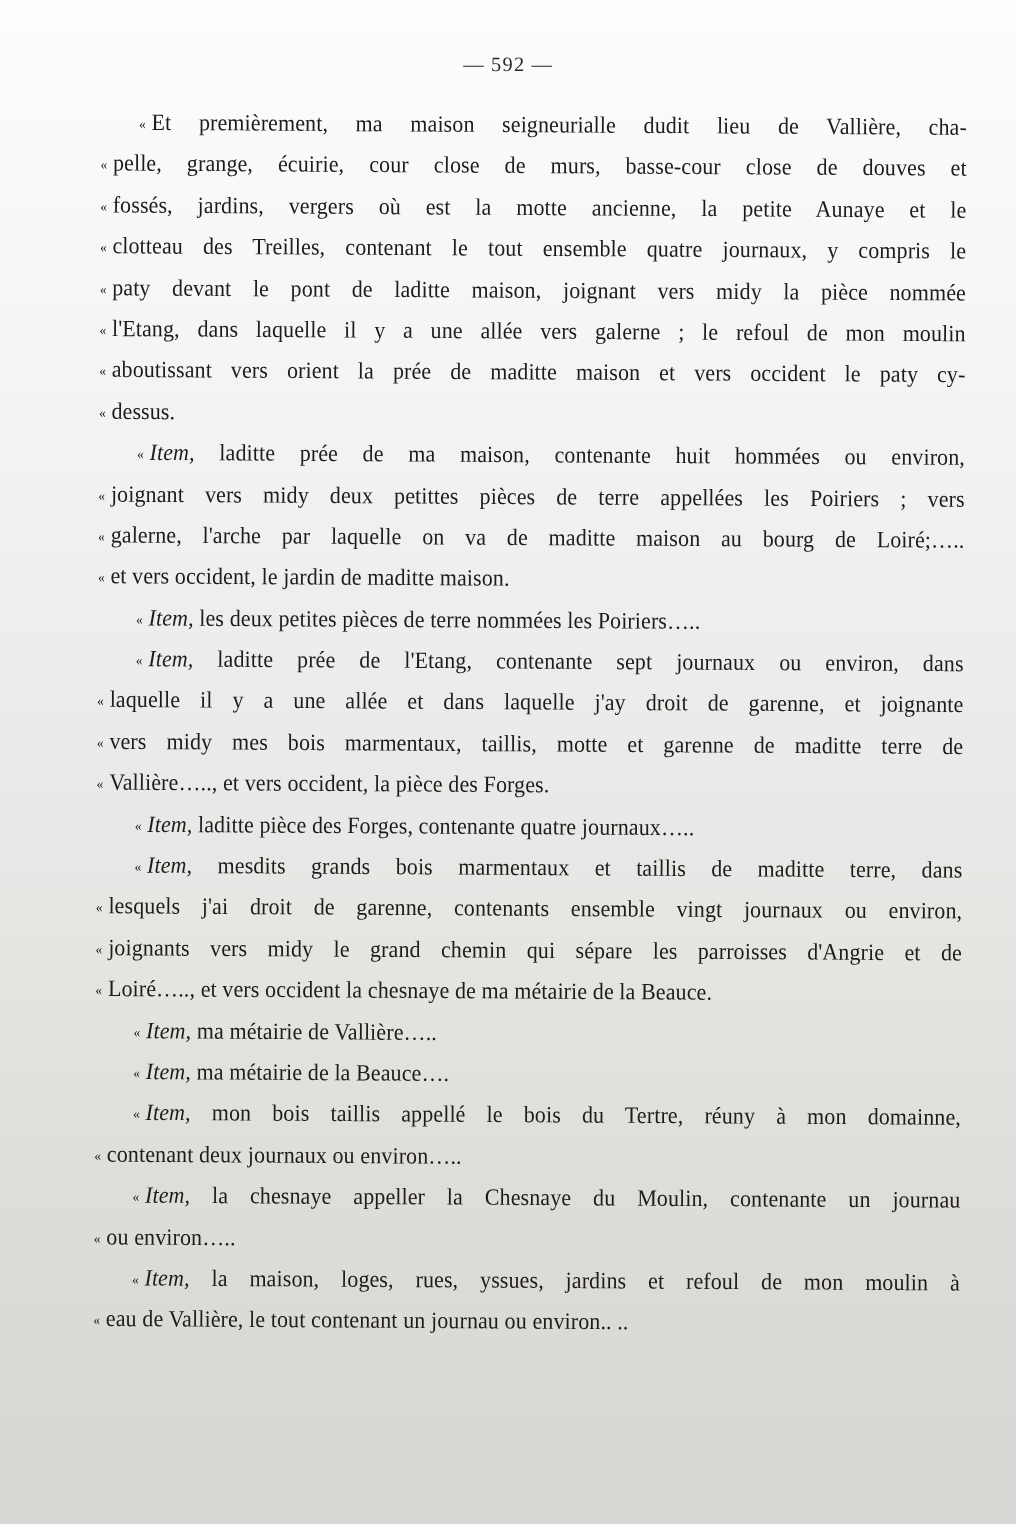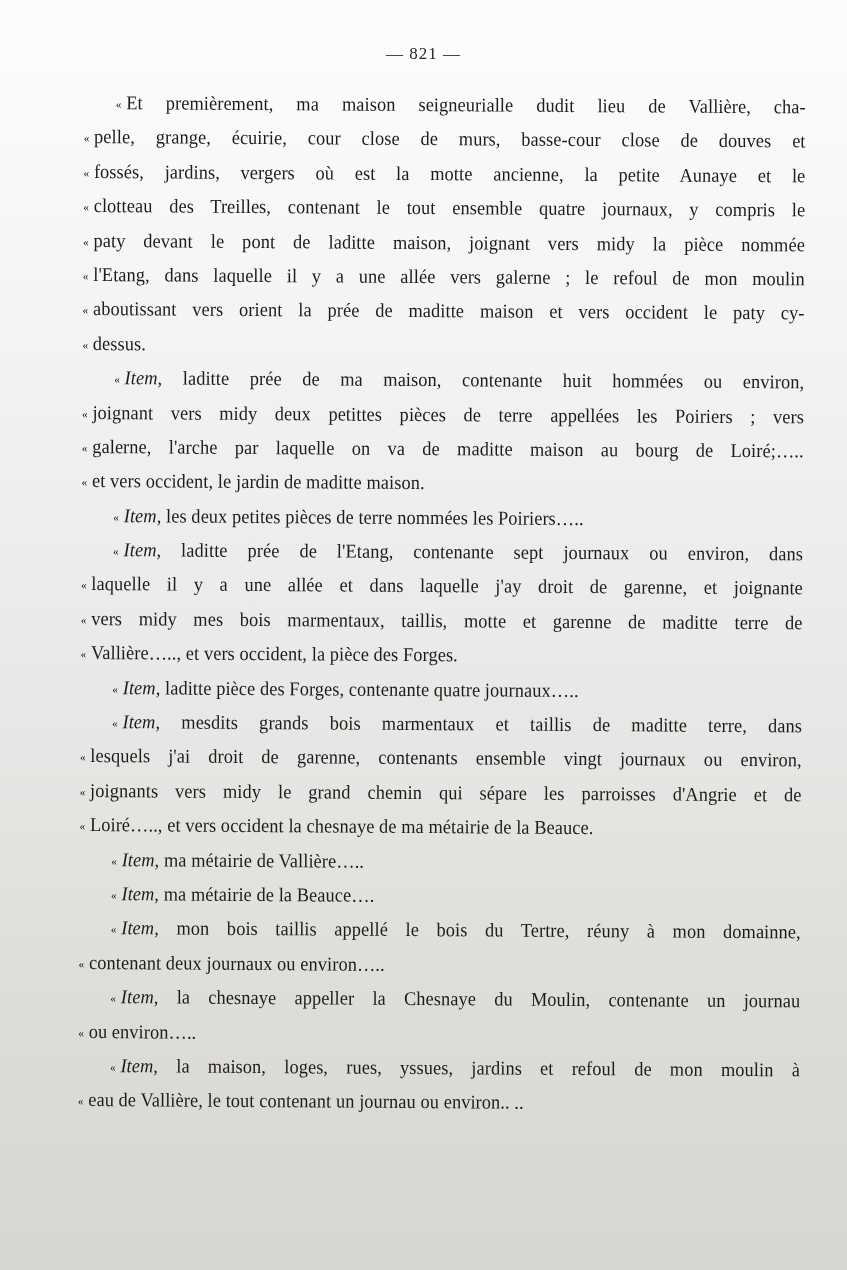--- a/index.html
+++ b/index.html
@@ -50,21 +50,21 @@
     text-align-last: left;
   }
   .line.indent { padding-left: 34px; width: 734px; }
   .q { font-size: 12px; margin-right: 5px; vertical-align: 1px; }
   .item { font-style: italic; }
 </style>
 </head>
 <body>
 
 <div class="page">
-  <div class="page-number">— 821 —</div>
+  <div class="page-number">— 592 —</div>
   <div class="text-block" id="text-block">
       <div>
         <div class="line indent"><span class="q">«</span><span>Et premièrement, ma maison seigneurialle dudit lieu de Vallière, cha-</span></div>
         <div class="line"><span class="q">«</span><span>pelle, grange, écuirie, cour close de murs, basse-cour close de douves et</span></div>
         <div class="line"><span class="q">«</span><span>fossés, jardins, vergers où est la motte ancienne, la petite Aunaye et le</span></div>
         <div class="line"><span class="q">«</span><span>clotteau des Treilles, contenant le tout ensemble quatre journaux, y compris le</span></div>
         <div class="line"><span class="q">«</span><span>paty devant le pont de laditte maison, joignant vers midy la pièce nommée</span></div>
         <div class="line"><span class="q">«</span><span>l'Etang, dans laquelle il y a une allée vers galerne ; le refoul de mon moulin</span></div>
         <div class="line"><span class="q">«</span><span>aboutissant vers orient la prée de maditte maison et vers occident le paty cy-</span></div>
         <div class="line last"><span class="q">«</span><span>dessus.</span></div>

